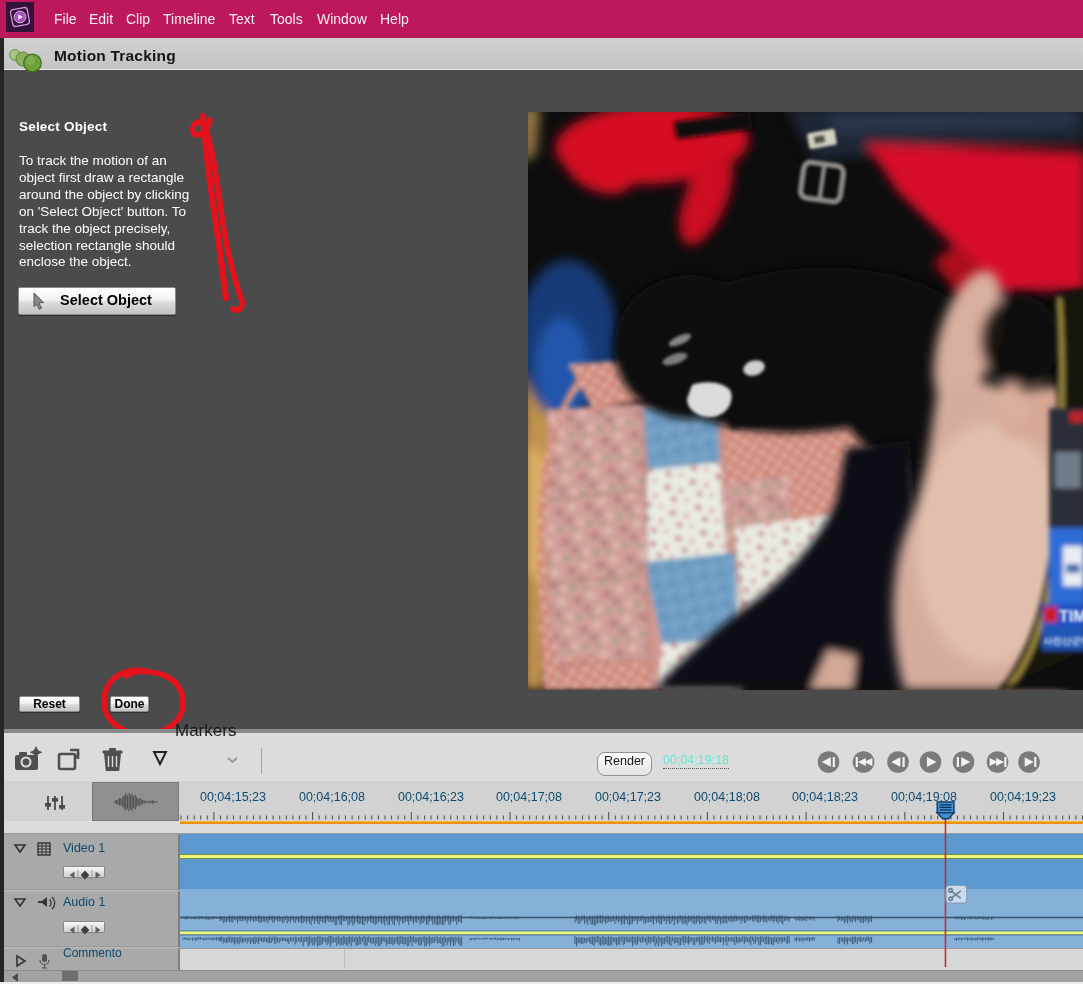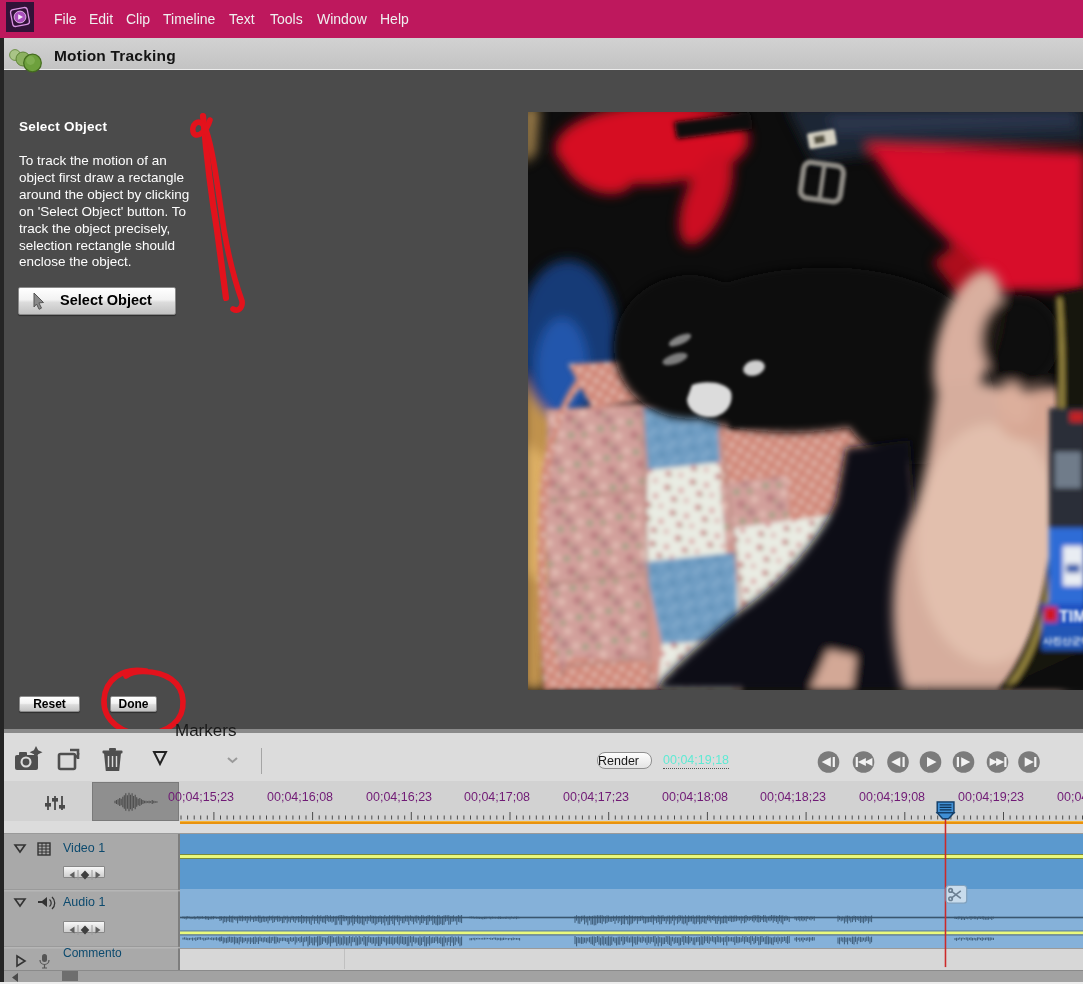--- a/index.html
+++ b/index.html
@@ -18,44 +18,44 @@
 #lstrip{left:0;top:38px;width:4px;height:944px;background:#252525}
 
 #panel{left:4px;top:77px;width:1079px;height:652px;background:#4b4b4b}
 #selhead{left:15px;top:42px;font-size:13.5px;font-weight:bold;color:#fff;letter-spacing:.2px}
 #para{left:15px;top:76px;width:200px;font-size:13.5px;line-height:16.9px;color:#fdfdfd}
 .btnw{position:absolute;border:1px solid #8a8a8a;border-radius:2px;
   background:linear-gradient(#ffffff 0%,#f2f2f2 45%,#dcdcdc 55%,#c2c2c2 100%);
   color:#000;font-weight:bold;text-align:center;box-shadow:0 1px 1px rgba(0,0,0,.4)}
 #selbtn{left:14px;top:210px;width:158px;height:28px;font-size:14.5px;line-height:25px;padding-left:16px}
 #resetbtn{left:15px;top:619px;width:61px;height:16px;font-size:12px;line-height:15px}
-#donebtn{left:106px;top:619px;width:47px;height:16px;font-size:12px;line-height:15px}
+#donebtn{left:106px;top:619px;width:39px;height:16px;font-size:12px;line-height:15px}
 
 #tl{left:4px;top:733px;width:1079px;height:251px;background:#dcdcdc}
 #tlsep{left:4px;top:729px;width:1079px;height:4px;background:#8a8a8a}
 #row2{left:4px;top:781px;width:1079px;height:40px;background:#d2d2d2}
-.tc{position:absolute;top:9px;width:98px;text-align:left;font-size:12.5px;color:#701a75}
+.tc{position:absolute;top:9px;width:98px;text-align:right;font-size:12.5px;color:#0c4a6e}
 #wavebox{left:88px;top:1px;width:87px;height:39px;background:#8f8f8f;border:1px solid #7a7a7a}
 #grayrow{left:4px;top:824px;width:1079px;height:10px;background:#dcdcdc;border-bottom:1px solid #9a9a9a}
 #hdr{left:4px;top:834px;width:176px;height:136px;background:#a9a9a9;border-right:2px solid #7e7e7e}
 .htxt{position:absolute;left:59px;font-size:12.5px;color:#0c4a6e}
 .kbtns{position:absolute;left:59px;width:42px;height:12px;border:1px solid #888;
   background:linear-gradient(#f8f8f8,#cfcfcf);border-radius:1px}
 
 #vtrack{left:180px;top:834px;width:903px;height:55px;background:#5b99ce}
 #vyellow{left:180px;top:854px;width:903px;height:5px;background:#eaf97c;border-top:1px solid #7a8a3a;border-bottom:1px solid #7a8a3a}
 #atrack{left:180px;top:889px;width:903px;height:59px;background:#85b1d9}
 #commrow{left:4px;top:948px;width:1079px;height:22px;background:#b3b3b3}
 #commcontent{left:180px;top:948px;width:903px;height:22px;background:#d7d7d7;border-top:1px solid #9a9a9a}
 #hscroll{left:4px;top:970px;width:1079px;height:12px;background:#a2a2a2;border-top:1px solid #8a8a8a}
 #hthumb{left:62px;top:971px;width:16px;height:10px;background:#6e6e6e}
 #botwhite{left:0;top:982px;width:1083px;height:2px;background:#ededed}
 
-#renderbtn{left:597px;top:752px;width:55px;height:17px;background:linear-gradient(#fdfdfd,#e4e4e4);
-  border:1px solid #909090;font-size:12.5px;color:#1a1a1a;line-height:16px;border-radius:8px}
+#renderbtn{left:597px;top:752px;width:55px;height:24px;background:linear-gradient(#fdfdfd,#e4e4e4);
+  border:1px solid #909090;font-size:12.5px;color:#1a1a1a;text-align:center;line-height:16px;border-radius:8px}
 #maintc{left:663px;top:753px;font-size:12.5px;color:#5eead4;border-bottom:1px dotted #555;padding-bottom:1px}
 #markers{left:175px;top:721px;font-size:17px;font-weight:normal;color:#1a1a1a}
 #vsep1{left:261px;top:748px;width:1px;height:26px;background:#a5a5a5}
 </style></head>
 <body>
 <div id="page">
 <div class="abs" id="menubar">
   <div class="abs" id="logo"><svg width="28" height="30" viewBox="0 0 28 30">
 <rect width="28" height="30" fill="#321238"></rect>
 <g transform="rotate(-11 14 15)">

